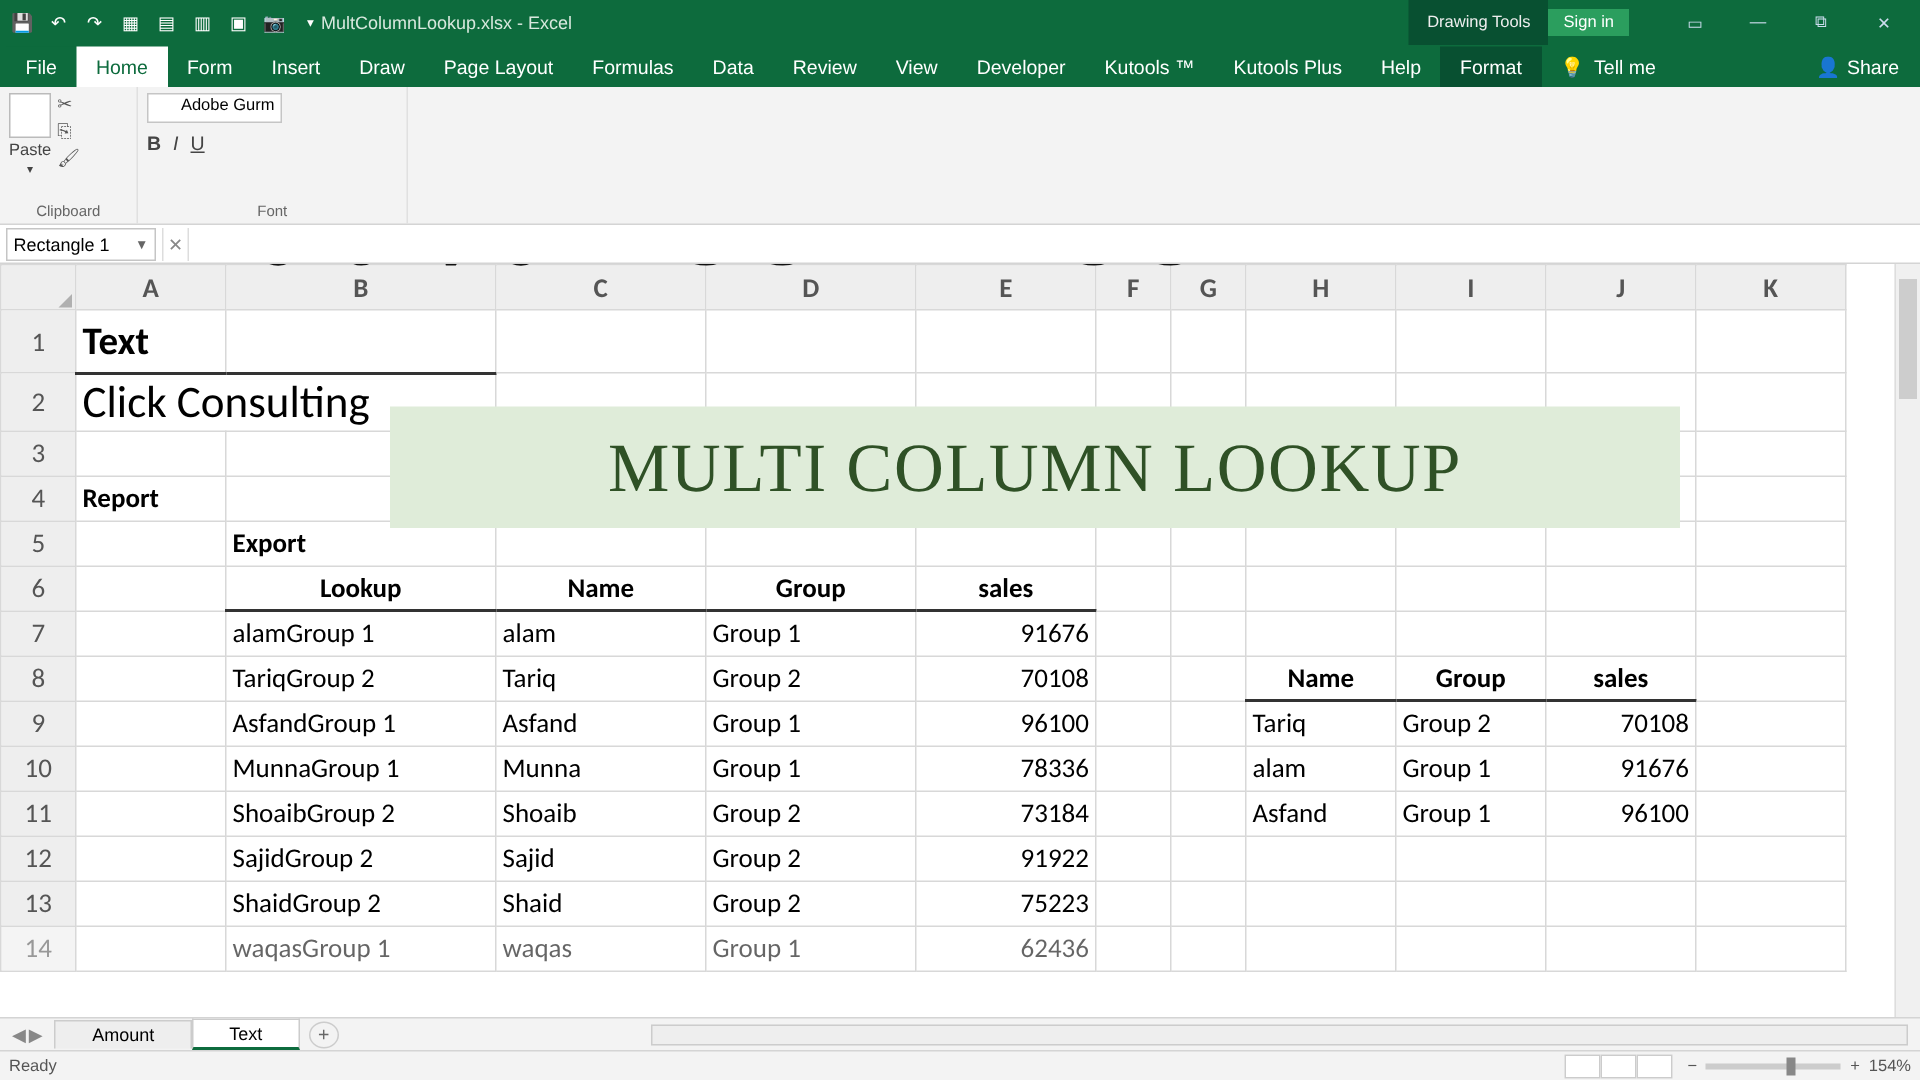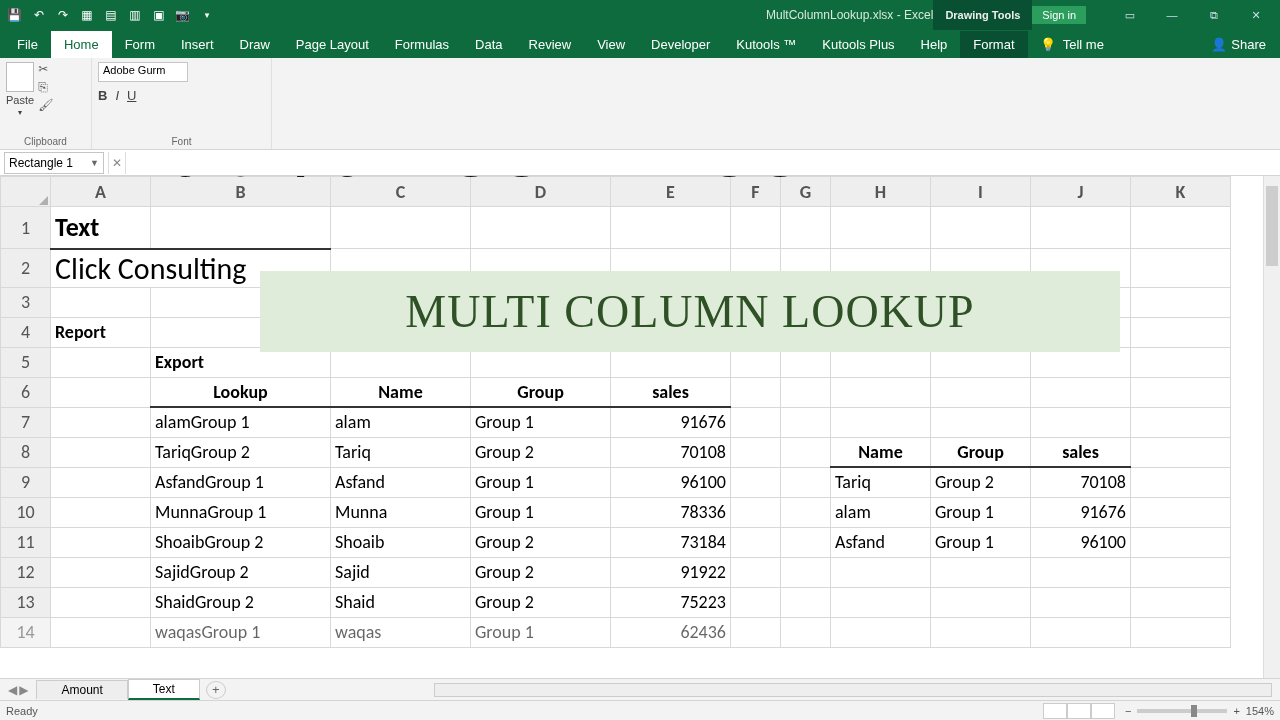--- a/index.html
+++ b/index.html
@@ -2,44 +2,44 @@
 <html><head>
 <meta charset="utf-8">
 <style>
   * { margin:0; padding:0; box-sizing:border-box; font-family:"Segoe UI",Arial,sans-serif; }
   body { width:1280px; height:720px; overflow:hidden; background:#fff; user-select:none; }
 
   
   .titlebar { height:30px; background:#0d6b3d; color:#fff; display:flex; align-items:center; font-size:11px; }
   .qat { display:flex; align-items:center; gap:10px; padding-left:8px; }
   .qat .ic { width:14px; height:14px; display:flex; align-items:center; justify-content:center; font-size:12px; }
-  .titlebar-center { flex:1; text-align:right; color:#d8e8de; font-size:12px; }
+  .titlebar-center { flex:1; text-align:left; color:#d8e8de; font-size:12px; }
   .titlebar-right { display:flex; align-items:center; gap:2px; padding-right:4px; }
   .signin { background:#2b9e5e; padding:3px 10px; font-size:11px; margin-right:22px; }
-  .drawing-tools { padding:0 12px; height:30px; display:flex; align-items:center; background:#085031; font-size:11px; color:#eee;font-weight:bold; }
+  .drawing-tools { padding:0 12px; height:30px; display:flex; align-items:center; background:#085031; font-size:11px; color:#eee; }
   .win-btn { width:40px; height:30px; display:flex; align-items:center; justify-content:center; font-size:11px; color:#cde; }
 
   
   .ribbon-tabs { height:28px; background:#0d6b3d; display:flex; align-items:flex-end; padding-left:4px; color:#fff; font-size:13px; }
   .rtab { padding:6px 13px 6px; cursor:pointer; }
   .rtab.file { background:#0d6b3d; }
   .rtab.active { background:#fff; color:#0d6b3d; }
   .ribbon-tabs .spacer { flex:1; }
   .tellme { display:flex; align-items:center; gap:6px; }
   .share { margin-left:auto; padding:6px 14px; display:flex; align-items:center; gap:4px; }
 
   
   .ribbon-body { height:92px; background:#f3f3f3; border-bottom:1px solid #d4d4d4; display:flex; position:relative; }
   .ribbon-group { border-right:1px solid #e0e0e0; display:flex; flex-direction:column; justify-content:space-between; padding:4px 6px 2px; }
   .ribbon-group .lbl { font-size:10px; color:#666; text-align:center; padding-top:2px; }
   .paste-big { display:flex; flex-direction:column; align-items:center; font-size:11px; color:#444; gap:2px; }
   .paste-big .clip { width:28px; height:30px; border:1px solid #bbb; background:#fff; position:relative; }
   .mini-col { display:flex; flex-direction:column; gap:4px; padding-left:4px; }
   .mini-col .ic { width:16px; height:14px; font-size:12px; color:#555; }
-  .fontbox { display:flex; gap:2px; align-items:center; }
+  .fontbox { display:flex; gap:2px; align-items:center;text-align:right; }
   .fontname { width:90px; height:20px; border:1px solid #c5c5c5; background:#fff; font-size:11px; padding:1px 4px; overflow:hidden; white-space:nowrap; }
   .biu { display:flex; gap:8px; margin-top:6px; font-size:13px; color:#444; }
   .biu span:nth-child(1){font-weight:bold;}
   .biu span:nth-child(2){font-style:italic;}
   .biu span:nth-child(3){text-decoration:underline;}
 
   
   .formula-row { height:26px; border-bottom:1px solid #d4d4d4; display:flex; align-items:center; background:#fff; }
   .namebox { width:100px; height:22px; margin:0 4px; border:1px solid #c5c5c5; display:flex; align-items:center; font-size:12px; padding:0 4px; justify-content:space-between; }
   .namebox .dd { font-size:9px; color:#666; }

